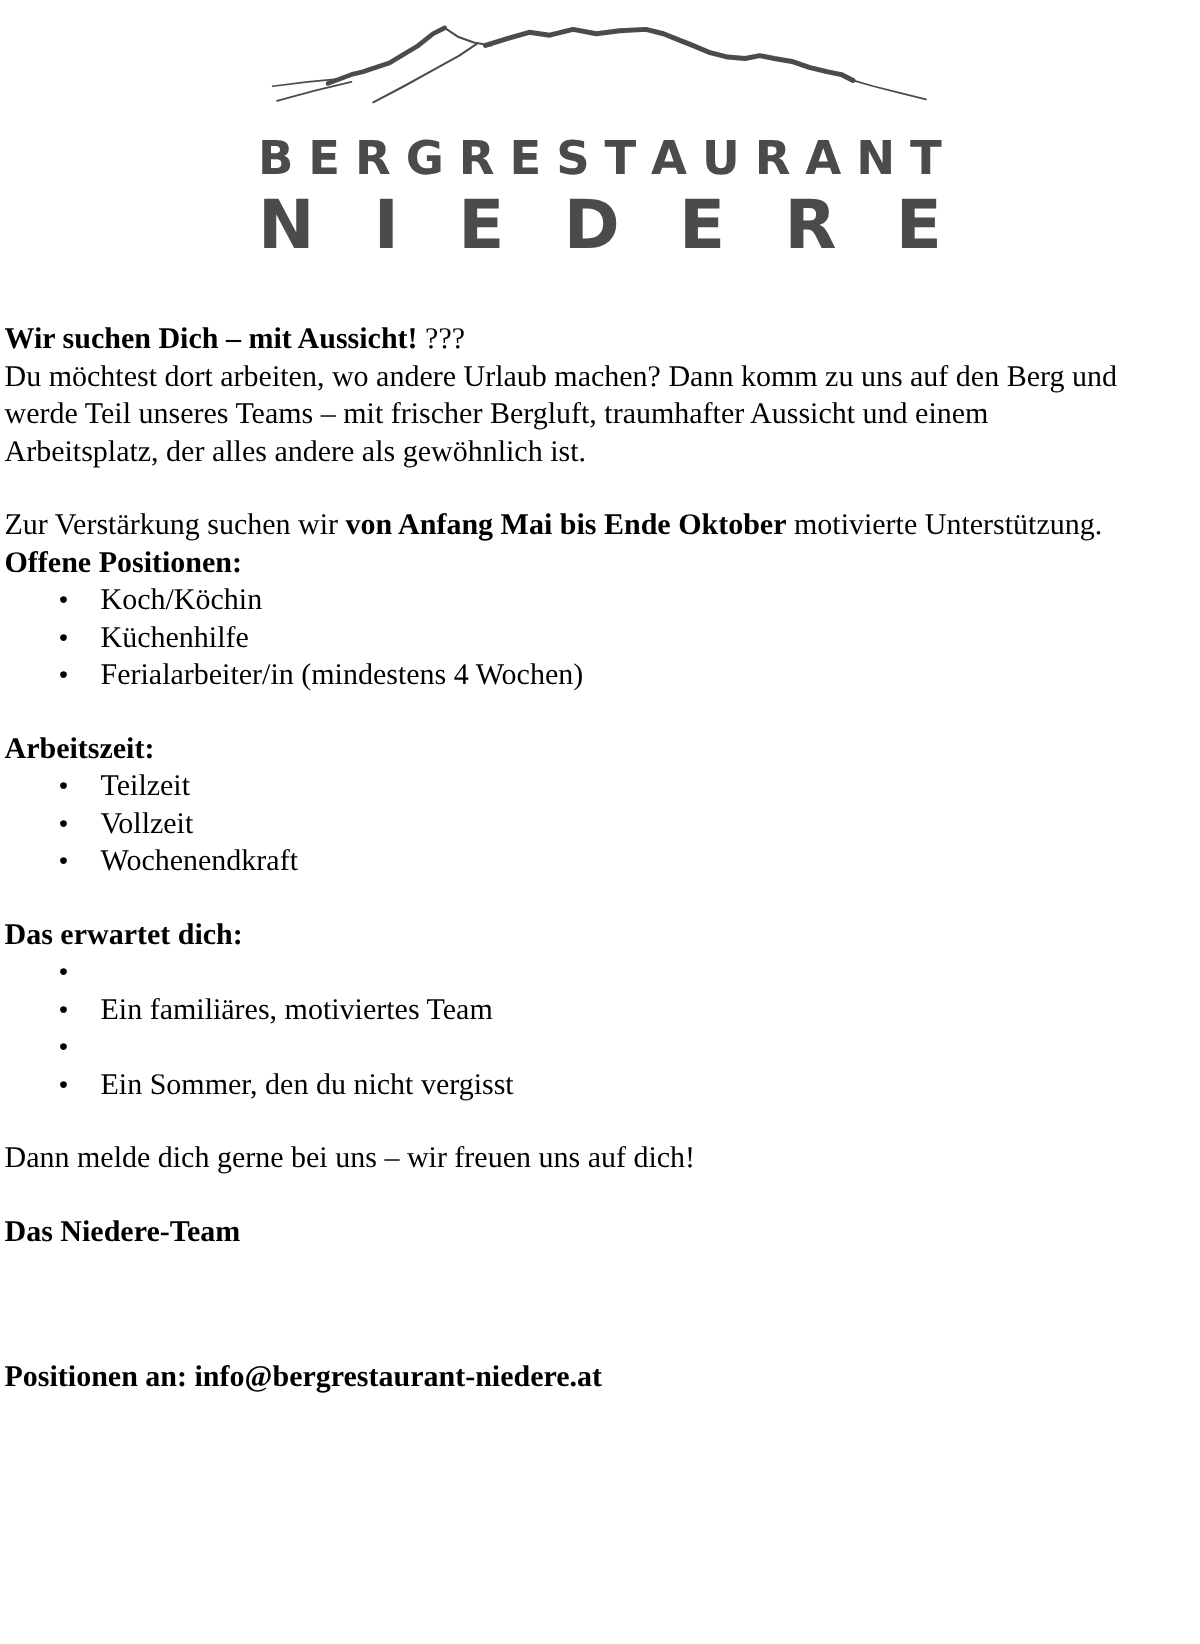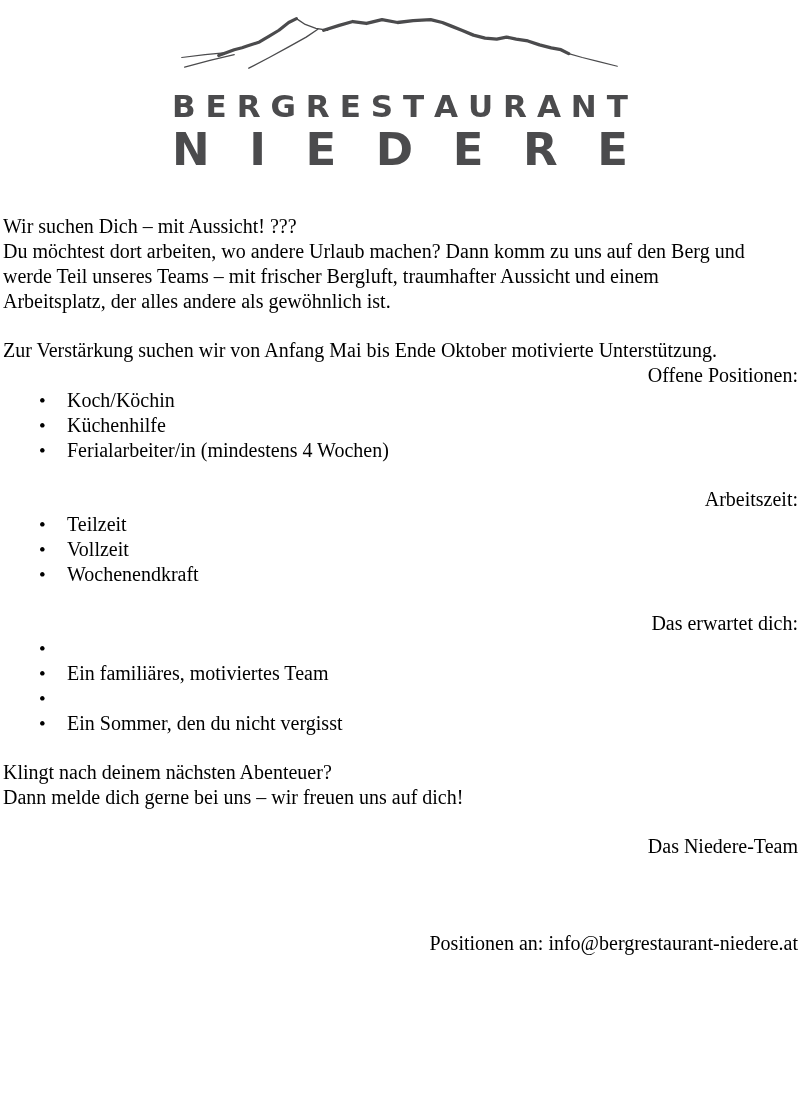--- a/index.html
+++ b/index.html
@@ -47,21 +47,21 @@
   
   .content {
     margin-top: 44px;
     padding-left: 3px;
     padding-right: 2px;
     font-size: 20px;
     line-height: 25px;
   }
   .block { margin: 0 0 24px 0; }
   .line { margin: 0; }
-  .b { font-weight: normal; text-align: right; }
+  .b { font-weight: bold; }
   ul.bullets {
     list-style: none;
     margin: 0 0 24px 0;
     padding: 0;
   }
   ul.bullets li {
     display: flex;
     align-items: baseline;
     padding-left: 36px;
   }
@@ -147,21 +147,20 @@
       <li>
           <span class="bullet">•</span>
         </li>
       <li>
           <span class="bullet">•</span>
           <span>Ein Sommer, den du nicht vergisst</span>
         </li>
     </ul>
 
     <div class="block">
-      <p class="line">Klingt nach deinem nächsten Abenteuer?</p>
       <p class="line">Dann melde dich gerne bei uns – wir freuen uns auf dich!</p>
     </div>
 
     <p class="line block b">Das Niedere-Team</p>
 
     <p class="line b gap-large"><span>Positionen an: </span><span>info@bergrestaurant-niedere.at</span></p>
 
   </main>
 </div>
 

